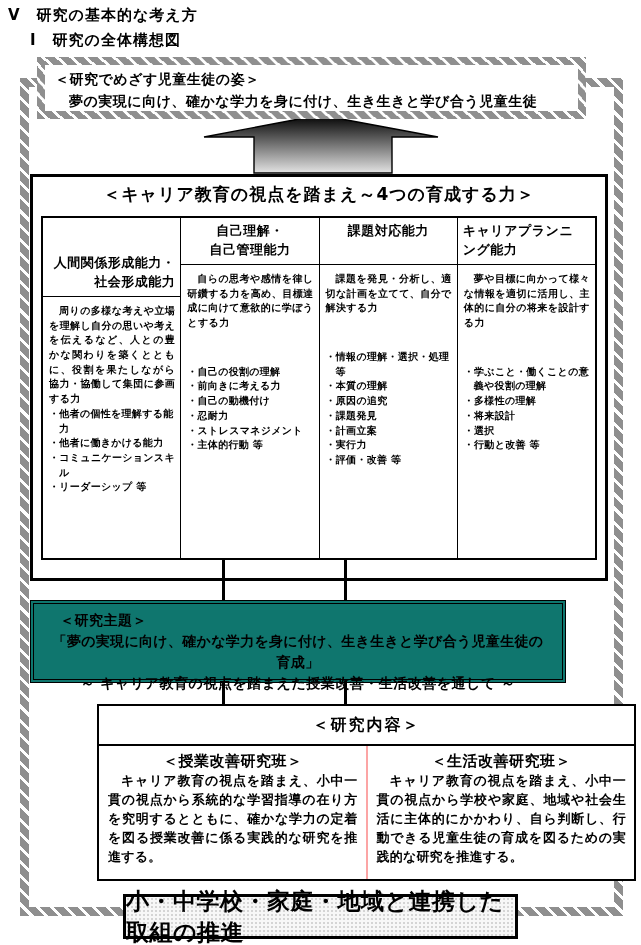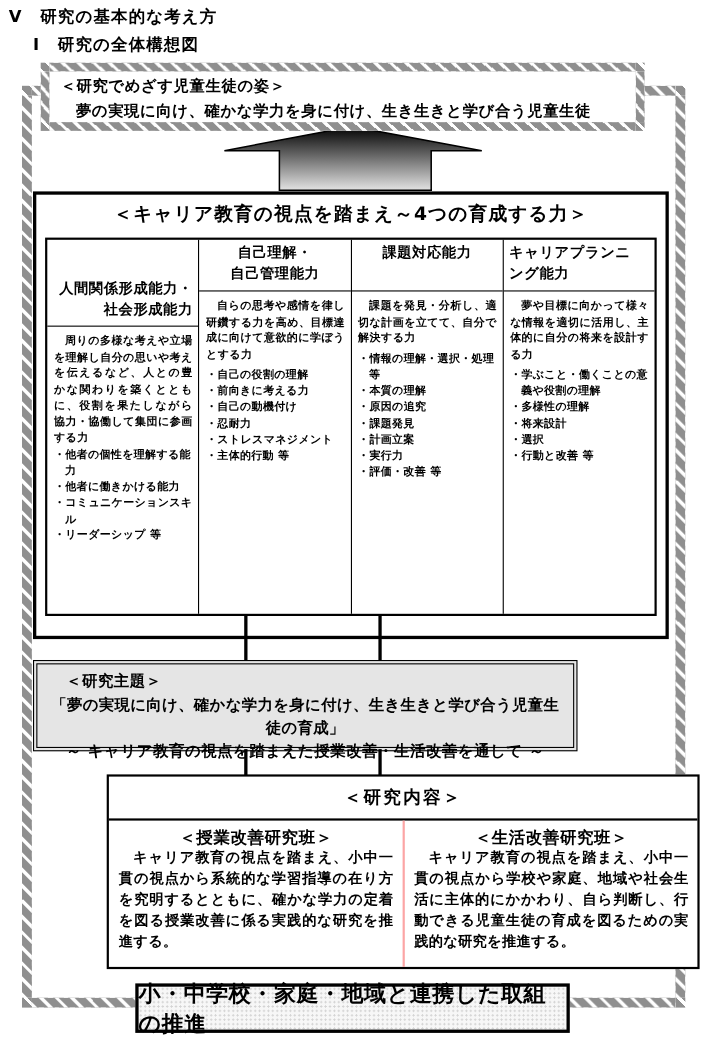--- a/index.html
+++ b/index.html
@@ -29,46 +29,46 @@
   .forces-title{margin:6px 2px 0;text-align:center;font-size:17px;letter-spacing:1px;}
   .forces-table{position:absolute;left:8px;right:8px;top:39px;bottom:18px;display:flex;border:2px solid #000;}
   .f-col{flex:1 1 0;display:flex;flex-direction:column;border-left:1.5px solid #000;min-width:0;}
   .f-col:first-child{border-left:none;margin-top:32px;}
   .f-head{height:42px;border-bottom:1.5px solid #000;padding:4px 5px 0;font-size:13px;line-height:1.45;white-space:pre-line;letter-spacing:.5px;}
   .f-head.h-right{text-align:right;}
   .f-head.h-center{text-align:center;}
   .f-head.h-left{text-align:left;}
   .f-body{flex:1;padding:7px 5px 4px 6px;font-size:10px;line-height:1.47;}
   .cell-desc{text-indent:1em;text-align:justify;text-justify:inter-character;letter-spacing:.4px;}
-  .bullet-list{margin-top:4px;}
+  .bullet-list{margin-top:34px;}
   .f-col:first-child .bullet-list{margin-top:0;}
   .bullet-item{padding-left:1em;text-indent:-1em;letter-spacing:.3px;}
 
   .connector{position:absolute;width:3px;background:#000;z-index:3;}
   .c1a{left:222px;top:560px;height:40px;}
   .c1b{left:344px;top:560px;height:40px;}
   .c2a{left:222px;top:681px;height:24px;}
   .c2b{left:344px;top:681px;height:24px;}
 
-  .theme-box{position:absolute;left:30px;top:600px;width:495px;height:83px;border:4px double #000;box-sizing:border-box;background:#e5e5e5;z-index:2;padding:6px 12px;font-size:14px;line-height:1.5;}
+  .theme-box{position:absolute;left:30px;top:600px;width:536px;height:83px;border:4px double #000;box-sizing:border-box;background:#0f766e;z-index:2;padding:6px 12px;font-size:14px;line-height:1.5;}
   .theme-label{text-align:left;padding-left:14px;letter-spacing:.5px;}
   .theme-line1{text-align:center;letter-spacing:.3px;}
   .theme-line2{text-align:center;letter-spacing:.5px;}
 
   .content-box{position:absolute;left:53px;top:704px;width:539px;height:177px;border:2.5px solid #000;box-sizing:border-box;background:#fff;z-index:2;display:flex;flex-direction:column;margin-left:44px;}
   .content-title{height:38px;border-bottom:2px solid #000;text-align:center;font-size:16px;letter-spacing:2px;line-height:38px;}
   .content-cols{flex:1;display:flex;}
   .content-col{flex:1 1 0;min-width:0;padding:4px 8px 4px 9px;box-sizing:border-box;}
   .content-col.right{border-left:2px solid #fca5a5;}
   .section-title{text-align:center;font-size:15px;margin:2px 0 1px;letter-spacing:.5px;}
   .section-body{font-size:13px;line-height:1.46;text-indent:1em;text-align:justify;text-justify:inter-character;letter-spacing:.2px;}
 
   .bottom-banner{position:absolute;left:123px;top:894px;width:395px;height:45px;border:3px solid #000;box-sizing:border-box;z-index:4;
     background-color:#f7f7f7;background-image:radial-gradient(#d4d4d4 0.8px,transparent 0.9px);background-size:4px 4px;
-    display:flex;align-items:center;justify-content:center;font-size:20px;letter-spacing:.5px;}
+    display:flex;align-items:center;justify-content:center;font-size:23px;letter-spacing:.5px;}
 </style>
 </head>
 <body>
 
 <div class="page">
 
   <div class="h1">Ⅴ　研究の基本的な考え方</div>
   <div class="h2">Ⅰ　研究の全体構想図</div>
 
   <div class="outer-frame hatch"></div>

